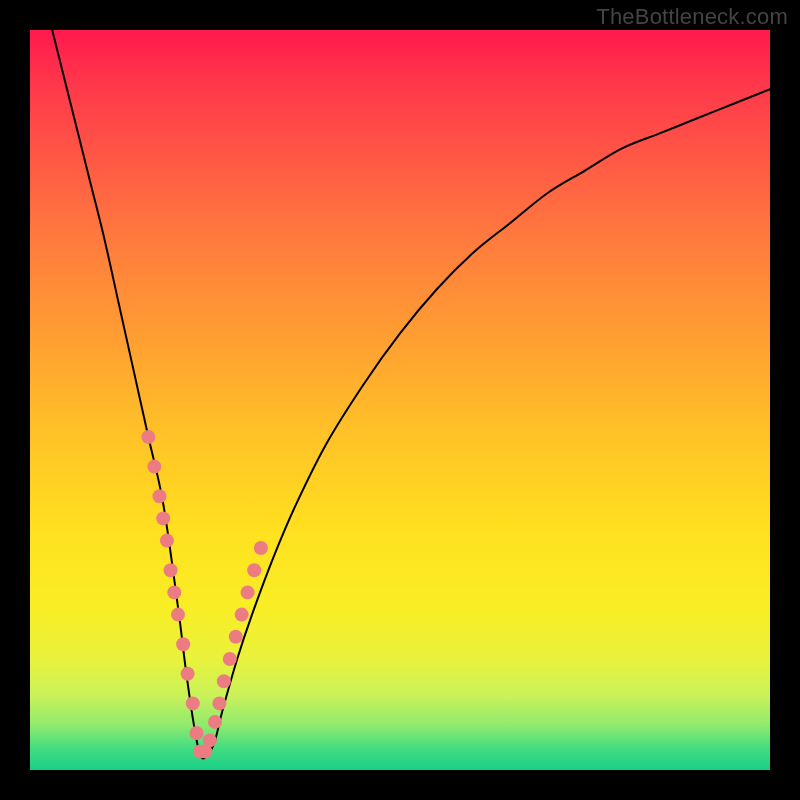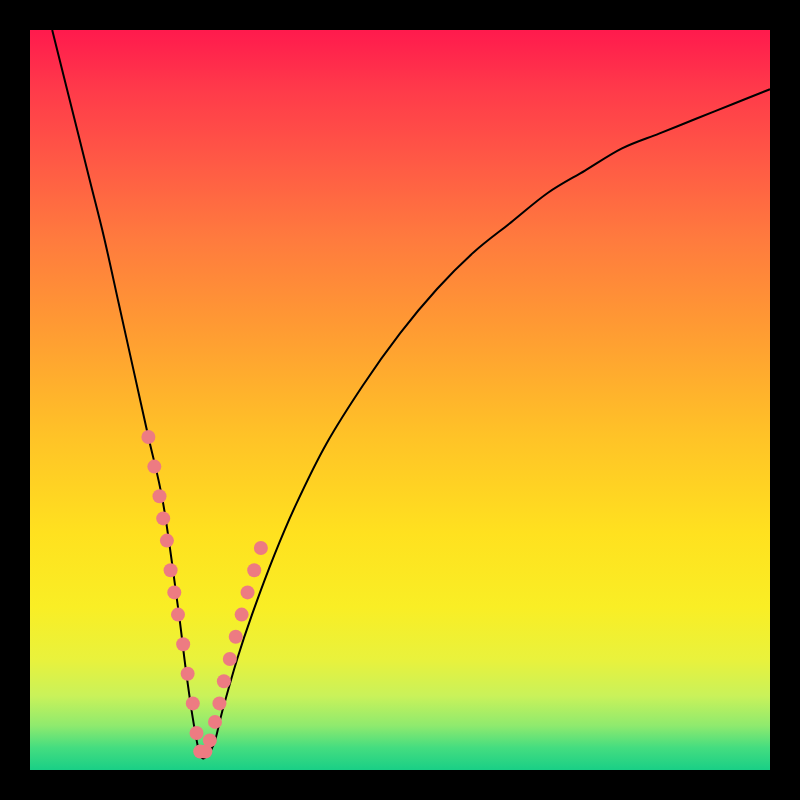--- a/index.html
+++ b/index.html
@@ -58,20 +58,21 @@
     top: 0;
     width: 740px;
     height: 740px;
     overflow: visible;
   }
 </style>
 </head>
 <body>
 
 <div class="frame">
+  <div class="watermark">TheBottleneck.com</div>
   <div class="plot-area">
     <svg class="curve" viewBox="0 0 740 740">
       <g id="curve-group">
           <path d="M 22.20 0.00 C 24.67 9.87, 30.83 34.53, 37.00 59.20 C 43.17 83.87, 53.03 123.33, 59.20 148.00 C 65.37 172.67, 69.07 186.23, 74.00 207.20 C 78.93 228.17, 83.87 251.60, 88.80 273.80 C 93.73 296.00, 98.67 318.20, 103.60 340.40 C 108.53 362.60, 113.47 384.80, 118.40 407.00 C 123.33 429.20, 128.27 445.23, 133.20 473.60 C 138.13 501.97, 144.30 550.07, 148.00 577.20 C 151.70 604.33, 152.93 617.90, 155.40 636.40 C 157.87 654.90, 160.33 673.40, 162.80 688.20 C 165.27 703.00, 167.73 719.03, 170.20 725.20 C 172.67 731.37, 175.13 727.67, 177.60 725.20 C 180.07 722.73, 182.53 717.80, 185.00 710.40 C 187.47 703.00, 188.70 694.37, 192.40 680.80 C 196.10 667.23, 202.27 645.03, 207.20 629.00 C 212.13 612.97, 215.83 601.87, 222.00 584.60 C 228.17 567.33, 236.80 543.90, 244.20 525.40 C 251.60 506.90, 257.77 492.10, 266.40 473.60 C 275.03 455.10, 284.90 434.13, 296.00 414.40 C 307.10 394.67, 320.67 373.70, 333.00 355.20 C 345.33 336.70, 357.67 319.43, 370.00 303.40 C 382.33 287.37, 394.67 272.57, 407.00 259.00 C 419.33 245.43, 431.67 233.10, 444.00 222.00 C 456.33 210.90, 468.67 202.27, 481.00 192.40 C 493.33 182.53, 505.67 171.43, 518.00 162.80 C 530.33 154.17, 542.67 148.00, 555.00 140.60 C 567.33 133.20, 579.67 124.57, 592.00 118.40 C 604.33 112.23, 616.67 108.53, 629.00 103.60 C 641.33 98.67, 653.67 93.73, 666.00 88.80 C 678.33 83.87, 690.67 78.93, 703.00 74.00 C 715.33 69.07, 733.83 61.67, 740.00 59.20" fill="none" stroke="#000000" stroke-width="2"></path>
         </g>
       <g id="dots-group">
           <circle cx="118.40" cy="407.00" r="7" fill="#ed7b82"></circle>
           <circle cx="124.32" cy="436.60" r="7" fill="#ed7b82"></circle>
           <circle cx="129.50" cy="466.20" r="7" fill="#ed7b82"></circle>
           <circle cx="133.20" cy="488.40" r="7" fill="#ed7b82"></circle>

